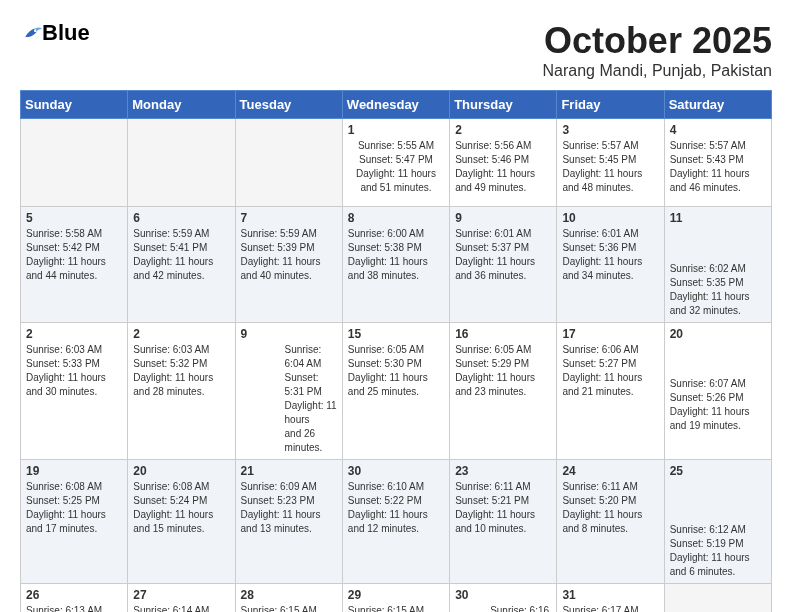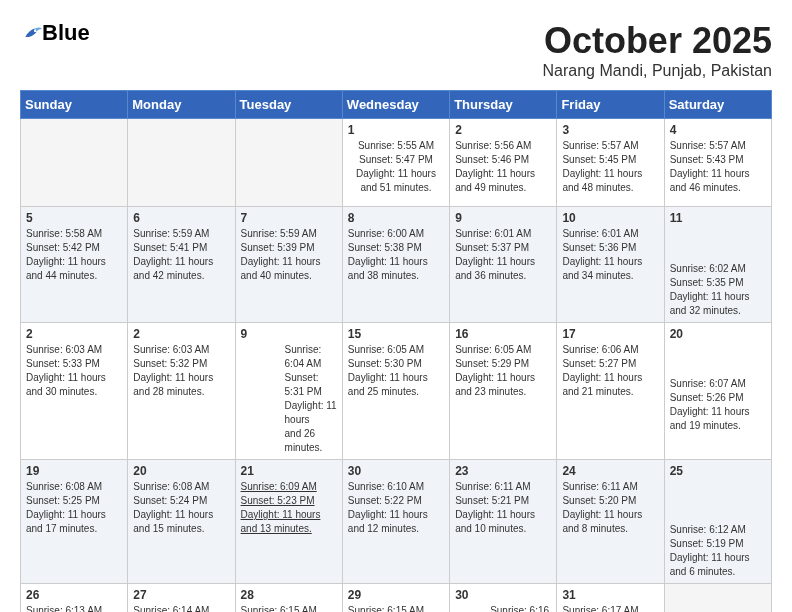--- a/index.html
+++ b/index.html
@@ -271,21 +271,21 @@
         </td>
         <td>
           <div class="day-number">20</div>
           <div class="day-info" style="white-space: pre-line;">Sunrise: 6:08 AM
 Sunset: 5:24 PM
 Daylight: 11 hours
 and 15 minutes.</div>
         </td>
         <td>
           <div class="day-number">21</div>
-          <div class="day-info" style="white-space: pre-line; text-decoration: underline;">Sunrise: 6:09 AM
+          <div class="day-info" style="white-space: pre-line;">Sunrise: 6:09 AM
 Sunset: 5:23 PM
 Daylight: 11 hours
 and 13 minutes.</div>
         </td>
         <td>
           <div class="day-number">30</div>
           <div class="day-info" style="white-space: pre-line;">Sunrise: 6:10 AM
 Sunset: 5:22 PM
 Daylight: 11 hours
 and 12 minutes.</div>

